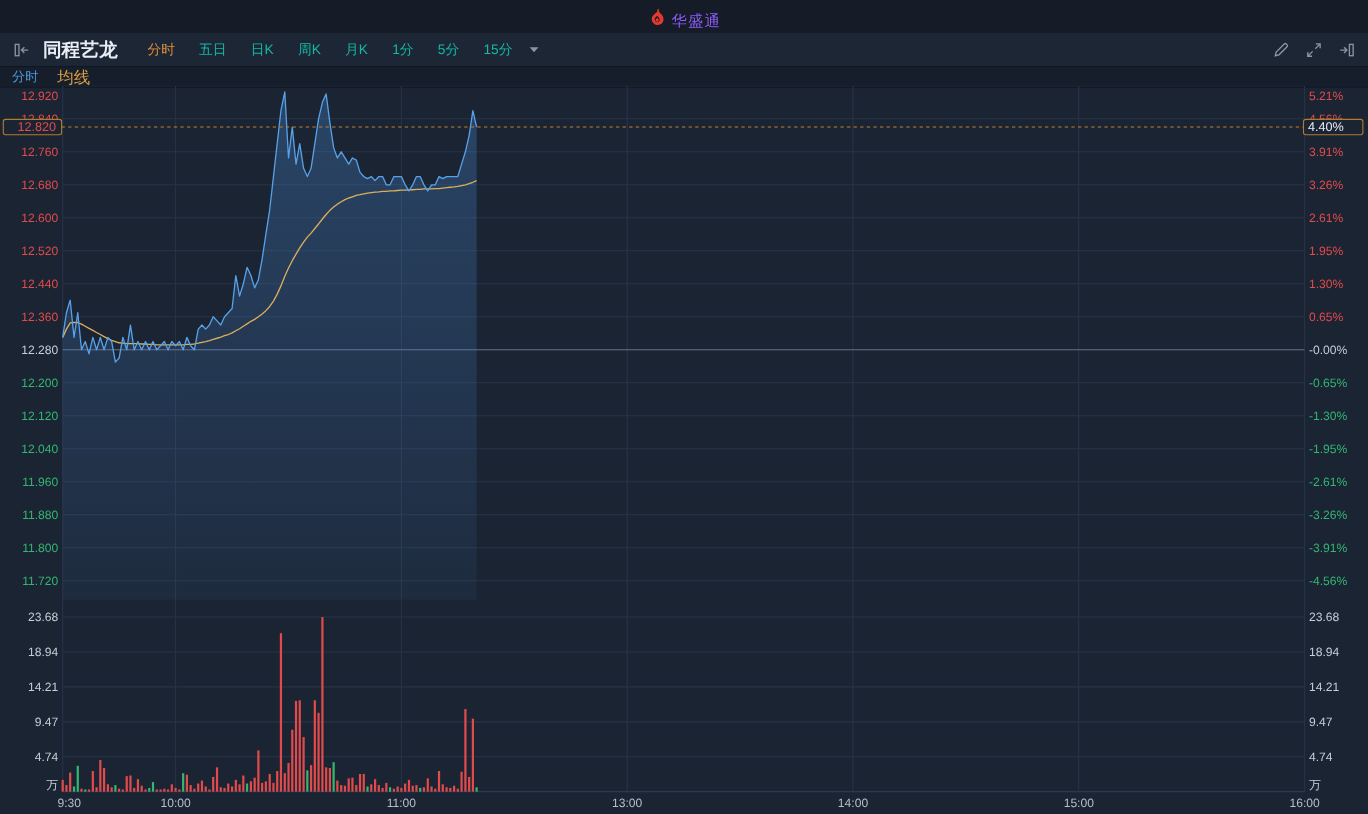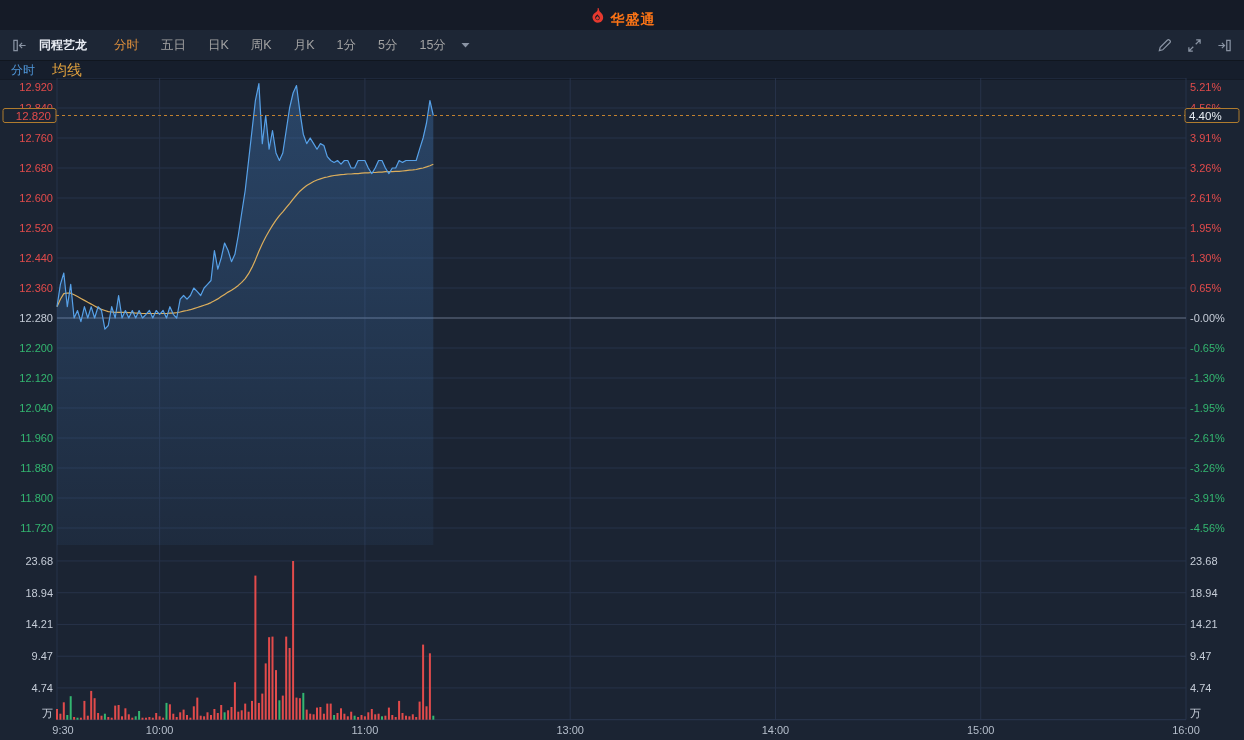--- a/index.html
+++ b/index.html
@@ -1,29 +1,29 @@
 <!DOCTYPE html>
 <html><head>
 <meta charset="utf-8">
 <style>
   html,body{margin:0;padding:0;background:#0d131d;}
   .app{position:relative;width:1244px;height:740px;background:#1b2433;
        font-family:"Liberation Sans","DejaVu Sans",sans-serif;overflow:hidden;
        -webkit-font-smoothing:antialiased;}
   
   .topbar{height:30px;background:#151b27;display:flex;align-items:center;justify-content:center;gap:5px;}
-  .topbar .brand{color:#f97316;font-size:14px;font-weight:bold;letter-spacing:1px;margin-top:10px;}
+  .topbar .brand{color:#8b5cf6;font-size:14px;font-weight:normal;letter-spacing:1px;margin-top:10px;}
   
   .toolbar{height:30px;background:#1d2635;display:flex;align-items:center;padding:0 12px;
            border-bottom:1px solid #10161f;}
   .icon-btn{display:flex;align-items:center;justify-content:center;color:#8a94a4;cursor:pointer;}
   .collapse-btn{margin-right:12px;}
-  .stock-name{color:#e9edf4;font-size:12px;font-weight:bold;margin-right:16px;font-family:Liberation Mono, monospace;}
+  .stock-name{color:#e9edf4;font-size:17px;font-weight:bold;margin-right:16px;font-family:Liberation Mono, monospace;}
   .tabs{display:flex;align-items:center;}
-  .tab{color:#a3a3a3;font-size:12.5px;padding:0 11px;cursor:pointer;line-height:30px;}
+  .tab{color:#14b8a6;font-size:12.5px;padding:0 11px;cursor:pointer;line-height:30px;}
   .tab.active{color:#e0903c;}
   .caret{margin-left:4px;}
   .toolbar-right{margin-left:auto;display:flex;align-items:center;gap:15px;}
   
   .legend{height:18px;background:#161e2c;display:flex;align-items:center;padding:0 11px;gap:17px;
           border-bottom:1px solid #131a26;}
   .legend .lg-minute{color:#4f96d8;font-size:12px;cursor:pointer;}
   .legend .lg-avg{color:#dd9f3e;font-size:15px;cursor:pointer;}
   
   .chart-wrap{position:absolute;left:0;top:78px;width:1244px;height:662px;}

